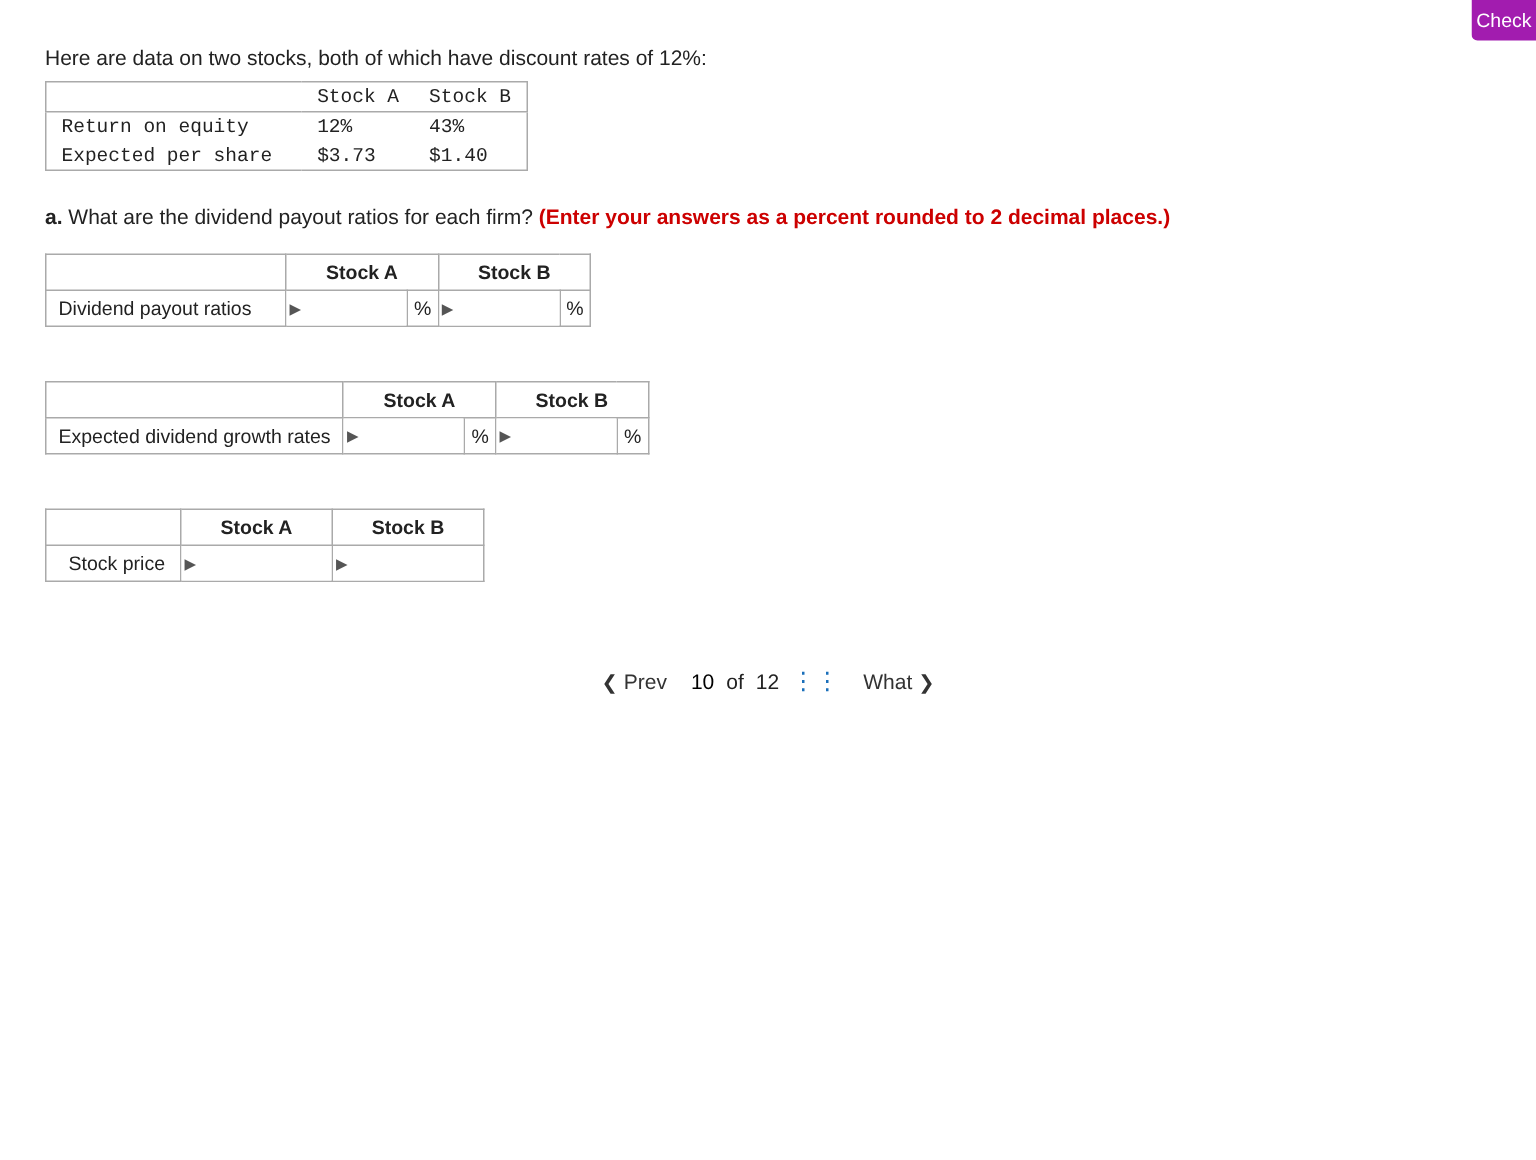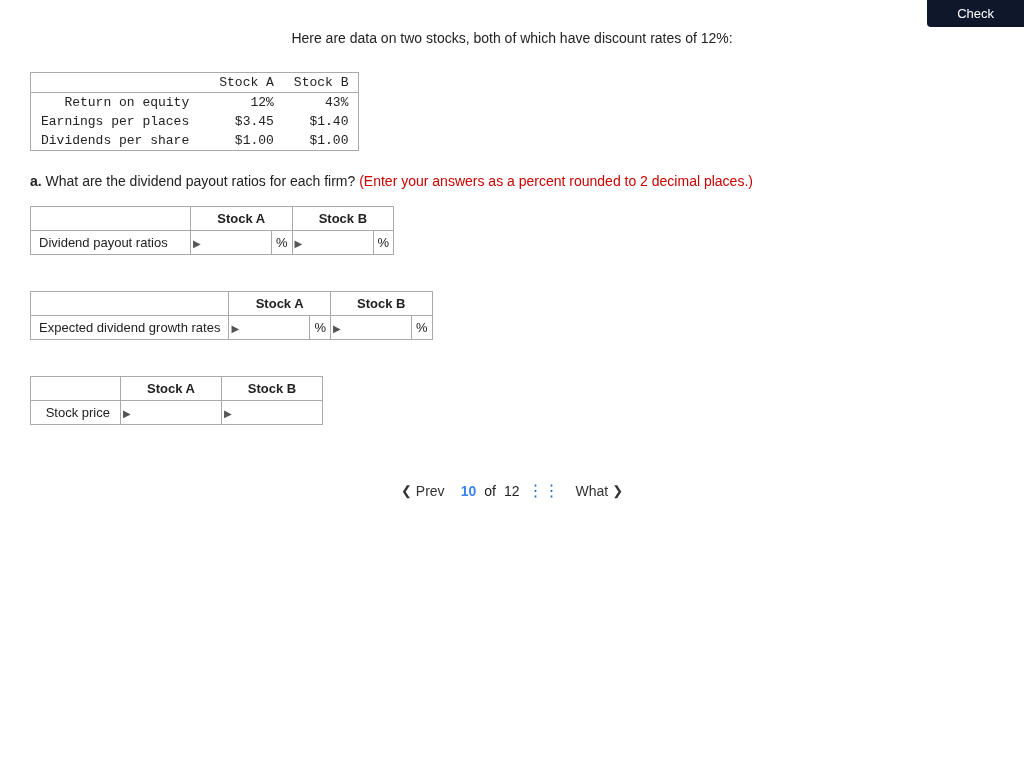--- a/index.html
+++ b/index.html
@@ -7,46 +7,44 @@
       font-family: Arial, sans-serif;
       font-size: 14px;
       background: #fff;
       color: #222;
       padding: 20px 30px;
     }
     .check-btn {
       position: fixed;
       top: 0;
       right: 0;
-      background: #0f172a;
+      background: #a21caf;
       color: #fff;
-      padding: 6px 30px;
+      padding: 6px 3px;
       font-size: 13px;
       border: none;
       cursor: pointer;
       border-bottom-left-radius: 4px;
       margin-left: 47px;
     }
     .intro-text {
       font-size: 14px;
-      margin-bottom: 26px;
+      margin-bottom: 8px;
       margin-top: 10px;
-      text-align: center;
     }
     .data-table {
       border-collapse: collapse;
       font-family: 'Courier New', monospace;
       font-size: 13px;
       margin-bottom: 20px;
       border: 1px solid #aaa;
     }
     .data-table td {
       padding: 2px 10px;
       white-space: nowrap;
-      text-align: right;
     }
     .data-table .col-header td {
       text-align: center;
       border-bottom: 1px solid #aaa;
     }
     .data-table .data-row td {
       vertical-align: top;
     }
     .data-table .data-row td:first-child {
       padding-right: 20px;
@@ -54,21 +52,21 @@
     .section {
       margin-bottom: 36px;
     }
     .question-text {
       font-size: 14px;
       margin-bottom: 14px;
       line-height: 1.5;
     }
     .question-text .bold-red {
       color: #c00;
-      font-weight: normal;
+      font-weight: bold;
     }
     .answer-table {
       border-collapse: collapse;
       font-size: 13px;
     }
     .answer-table th, .answer-table td {
       border: 1px solid #aaa;
       padding: 4px 8px;
       text-align: center;
     }
@@ -151,22 +149,22 @@
       font-size: 14px;
       cursor: pointer;
     }
     .pagination .page-info {
       font-size: 14px;
       display: flex;
       align-items: center;
       gap: 8px;
     }
     .pagination .current-page {
-      color: #3b82f6;
-      font-weight: bold;
+      color: #000000;
+      font-weight: normal;
     }
     .pagination .grid-icon {
       color: #1a6fba;
       font-size: 16px;
     }
     .chevron {
       font-size: 13px;
     }
     .section-label {
       font-weight: bold;
@@ -185,28 +183,23 @@
       <td></td>
       <td>Stock A</td>
       <td>Stock B</td>
     </tr>
     <tr class="data-row">
       <td>Return on equity</td>
       <td>12%</td>
       <td>43%</td>
     </tr>
     <tr class="data-row">
-      <td>Earnings per places</td>
-      <td>$3.45</td>
+      <td>Expected per share</td>
+      <td>$3.73</td>
       <td>$1.40</td>
-    </tr>
-    <tr class="data-row">
-      <td>Dividends per share</td>
-      <td>$1.00</td>
-      <td>$1.00</td>
     </tr>
   </tbody>
 </table>
 
 <div class="section">
   <p class="question-text">
     <span class="section-label">a.</span>
     <span>What are the dividend payout ratios for each firm?</span>
     <span class="bold-red">(Enter your answers as a percent rounded to 2 decimal places.)</span>
   </p>

